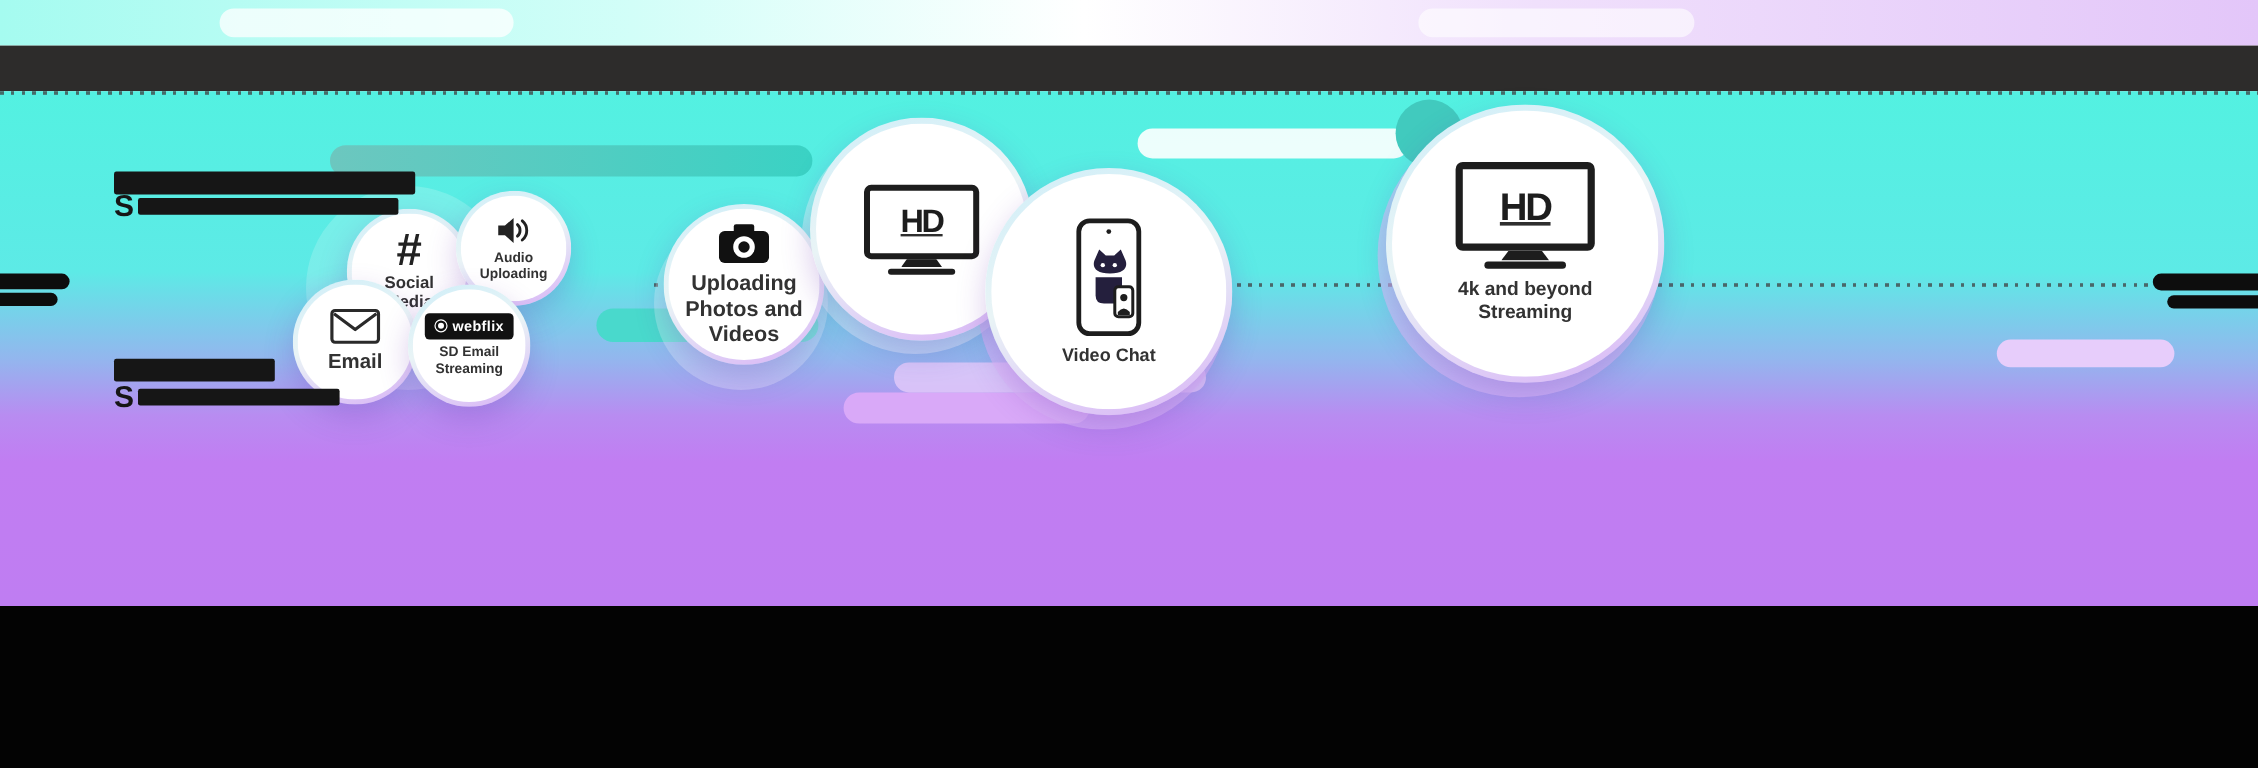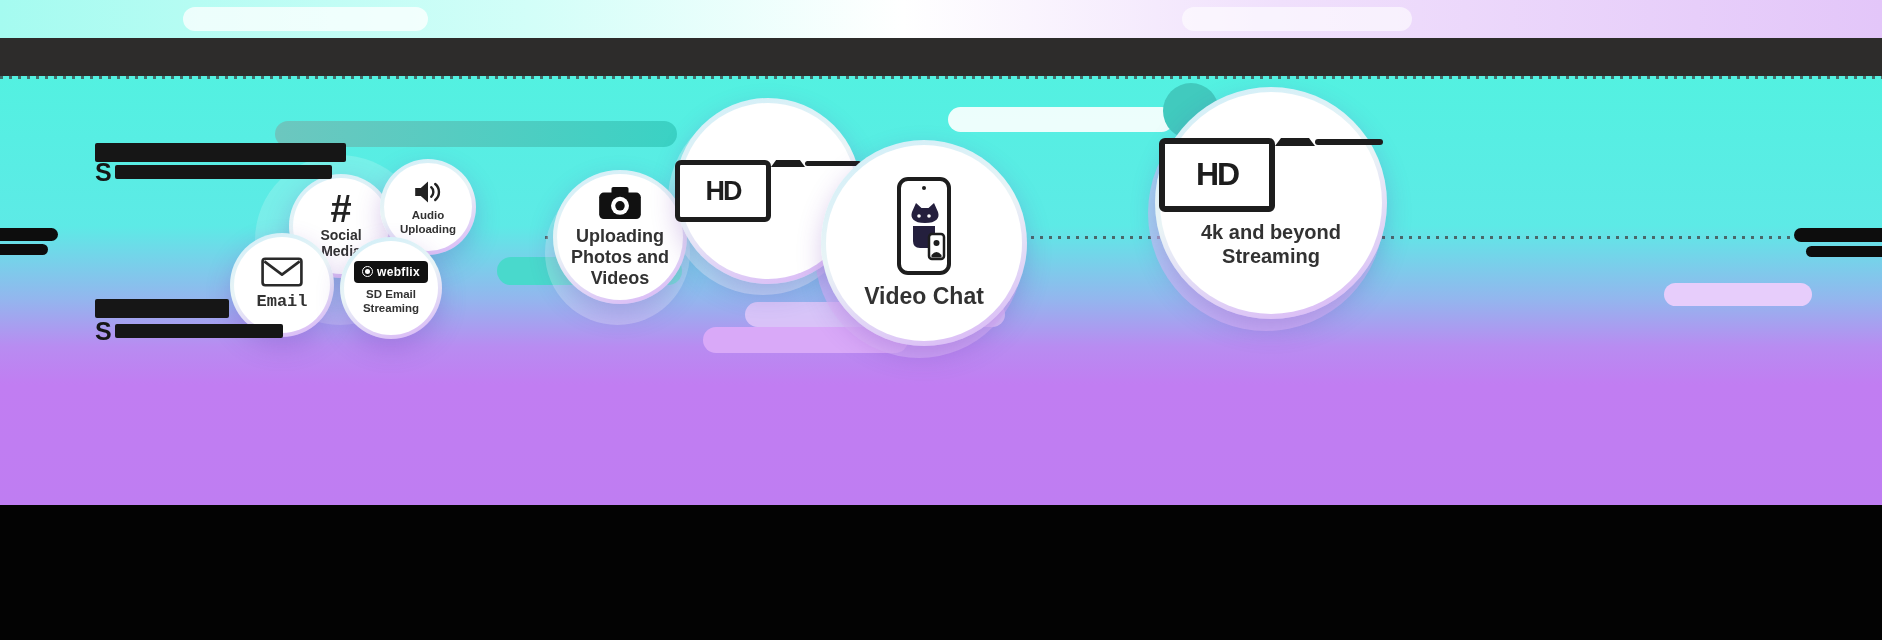--- a/index.html
+++ b/index.html
@@ -54,40 +54,40 @@
     position:absolute;border-radius:50%;
     display:flex;flex-direction:column;align-items:center;justify-content:center;
     text-align:center;gap:6px;
     border:4px solid transparent;
     background:linear-gradient(#ffffff,#ffffff) padding-box,
                linear-gradient(160deg,#cfeef8 0%,#e9f4f6 45%,#d8b2f6 100%) border-box;
     box-shadow:0 10px 24px rgba(110,50,180,.25);
     z-index:2;
   }
   .label{font-weight:700;color:#323232;line-height:1.18;}
-  #b-email{left:230px;top:233px;width:96px;height:96px;z-index:3;gap:5px;font-family:Liberation Mono, monospace;}
+  #b-email{left:244px;top:233px;width:96px;height:96px;z-index:3;gap:5px;}
   #b-email .label{font-size:17px;}
   #b-social{left:289px;top:174px;width:96px;height:96px;z-index:2;gap:0;}
   #b-social .hash{font-size:38px;font-weight:700;line-height:.9;color:#222;}
   #b-social .label{font-size:14px;width:64px;}
   #b-audio{left:380px;top:159px;width:88px;height:88px;z-index:3;gap:3px;}
   #b-audio .label{font-size:11.5px;width:76px;}
   #b-sd{left:340px;top:237px;width:94px;height:94px;z-index:4;gap:5px;}
   #b-sd .label{font-size:11.5px;width:86px;}
   #b-upload{left:553px;top:170px;width:126px;height:126px;z-index:2;gap:5px;}
   #b-upload .label{font-size:18px;width:116px;}
   #b-hd{left:675px;top:98px;width:176px;height:176px;z-index:3;border-width:5px;gap:8px;}
   #b-hd .label{font-size:19px;width:110px;}
   #b-chat{left:821px;top:140px;width:196px;height:196px;z-index:4;border-width:5px;gap:7px;}
-  #b-chat .label{font-size:23px;}
+  #b-chat .label{font-size:15px;}
   #b-uhd{left:1155px;top:87px;width:222px;height:222px;z-index:2;border-width:5px;gap:9px;}
-  #b-uhd .label{font-size:20px;width:170px;}
+  #b-uhd .label{font-size:16px;width:170px;}
   
   .icon{display:flex;align-items:center;justify-content:center;}
-  .tv{display:flex;flex-direction:row;}
+  .tv{display:flex;flex-direction:column;align-items:center;text-decoration:underline;}
   .tv-screen{
     border:5px solid #1d1d1d;border-radius:6px;background:#fff;
     display:flex;align-items:center;justify-content:center;
     font-weight:700;color:#1d1d1d;letter-spacing:-2px;
   }
   #b-hd .tv-screen{width:86px;height:52px;font-size:27px;}
   #b-uhd .tv-screen{width:104px;height:62px;font-size:32px;border-width:6px;}
   .tv-neck{background:#1d1d1d;clip-path:polygon(15% 0,85% 0,100% 100%,0 100%);}
   #b-hd .tv-neck{width:34px;height:7px;}
   #b-uhd .tv-neck{width:40px;height:8px;}

